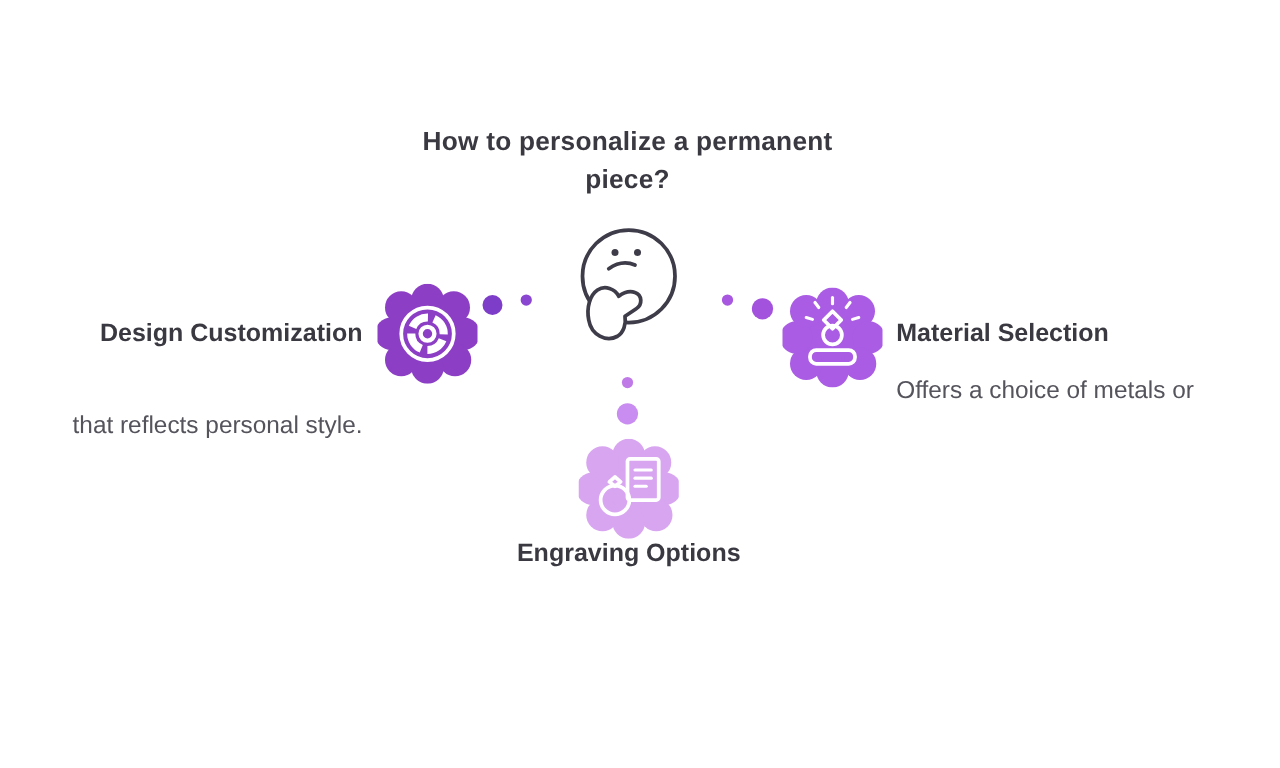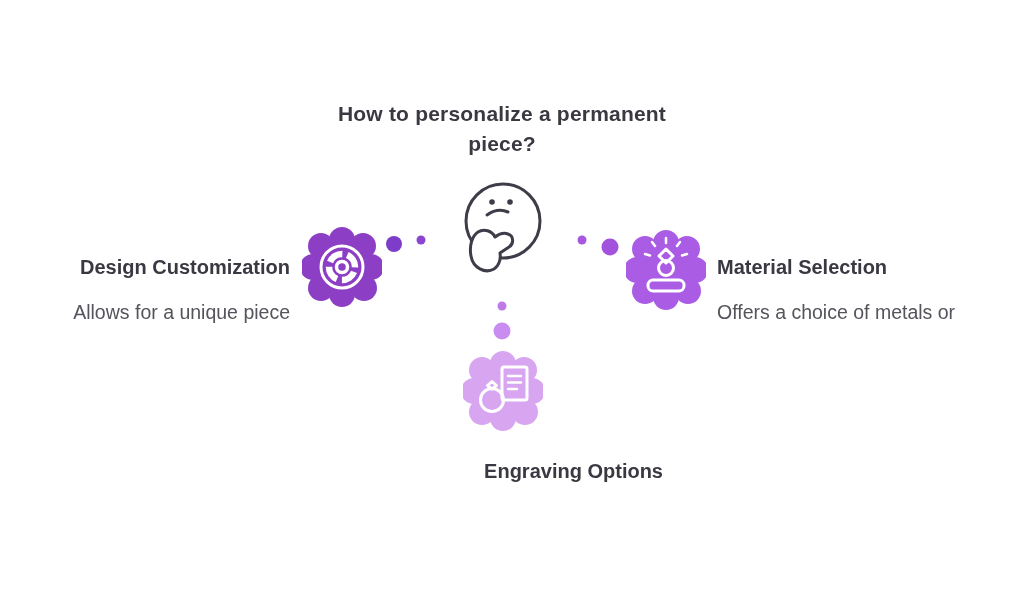--- a/index.html
+++ b/index.html
@@ -14,21 +14,21 @@
   }
   .face-svg{position:absolute;left:440px;top:170px;}
   .dots-layer{position:absolute;left:0;top:0;pointer-events:none;}
   .blob-svg{position:absolute;}
   .blob-left{left:302px;top:227px;}
   .blob-right{left:626px;top:230px;}
   .blob-bottom{left:463px;top:351px;}
   .branch-text{position:absolute;}
   .branch-left{top:254px;right:734px;width:330px;text-align:right;}
   .branch-right{top:254px;left:717px;width:330px;text-align:left;}
-  .branch-bottom{top:458px;left:343px;width:320px;text-align:right;}
+  .branch-bottom{top:430px;left:343px;width:320px;text-align:center;}
   .branch-heading{
     margin:0;font-size:20px;line-height:26px;font-weight:bold;color:#3a3942;
   }
   .branch-desc{
     margin:18px 0 0 0;font-size:19.5px;line-height:28px;color:#55545c;font-weight:400;
   }
 </style>
 </head>
 <body>
 
@@ -121,21 +121,21 @@
         <path d="M 45 31.5 L 58 31.5"></path>
         <path d="M 45 38 L 54 38"></path>
       </g>
       <circle cx="29" cy="49" r="11.5"></circle>
       <path d="M 24.5 34.5 L 29 30.5 L 33.5 34.5 L 29 38 Z"></path>
     </g>
   </svg>
 
   <div class="branch-text branch-left">
     <h2 class="branch-heading">Design Customization</h2>
-    <p class="branch-desc"><span>Allows for a unique piece</span><br></p>
+    <p class="branch-desc"><br><span>that reflects personal style.</span></p>
   </div>
 
   <div class="branch-text branch-right">
     <h2 class="branch-heading">Material Selection</h2>
     <p class="branch-desc"><span>Offers a choice of metals or</span><br></p>
   </div>
 
   <div class="branch-text branch-bottom">
     <h2 class="branch-heading">Engraving Options</h2>
   </div>

